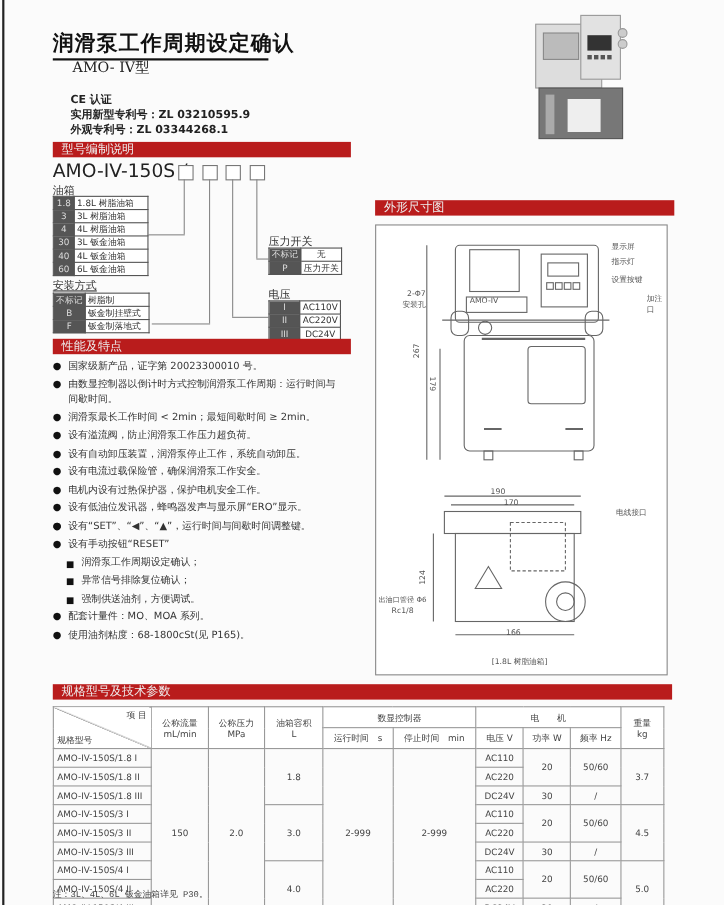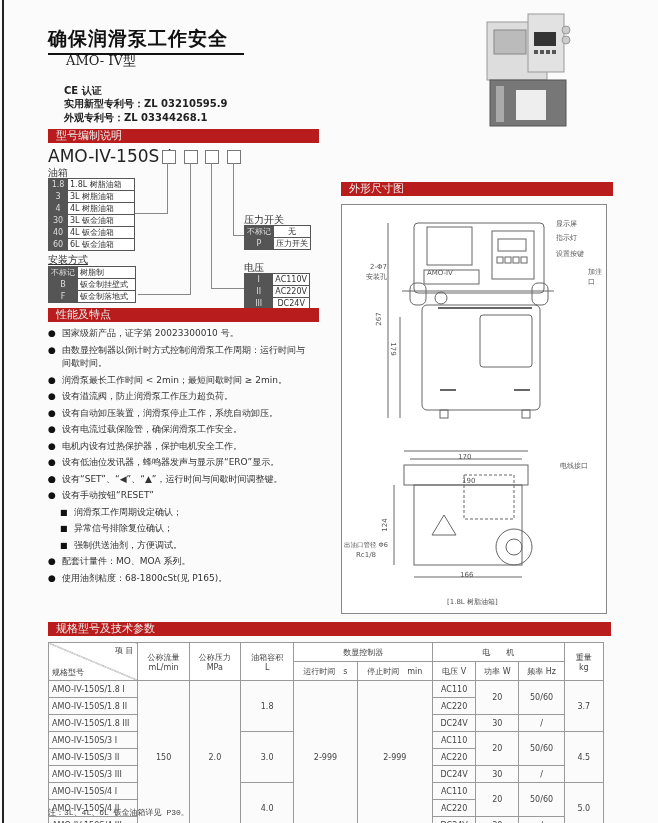--- a/index.html
+++ b/index.html
@@ -30,21 +30,21 @@
   table.spec td { border:1px solid #999; text-align:center; padding:0; height:16px; white-space:nowrap; }
   table.spec thead td { background:#fff; height:18px; }
   table.spec .model { text-align:left; padding-left:3px; }
   .note { font-size:8px; color:#444; }
 </style>
 </head>
 <body>
 
 <div class="frame-left"></div>
 
-<div class="abs title">确保润滑泵工作安全</div>
+<div class="abs title">润滑泵工作周期设定确认</div>
 <div class="abs subtitle">AMO- IV型</div>
 <div class="abs cert" style="top:84px;">CE 认证</div>
 <div class="abs cert" style="top:97px;">实用新型专利号：ZL 03210595.9</div>
 <div class="abs cert" style="top:111px;">外观专利号：ZL 03344268.1</div>
 
 <div class="abs" style="left:484px; top:8px; width:110px; height:120px;">
   <svg width="110" height="120" viewBox="0 0 110 120">
     <rect x="3" y="14" width="60" height="58" fill="#ddd" stroke="#999"></rect>
     <rect x="10" y="22" width="32" height="24" fill="#bbb" stroke="#888"></rect>
     <rect x="44" y="6" width="36" height="58" fill="#e2e2e2" stroke="#999"></rect>
@@ -224,21 +224,21 @@
     </g>
   </svg>
   <div class="abs" style="left:214px; top:14px; font-size:7px; color:#555;">显示屏</div>
   <div class="abs" style="left:214px; top:28px; font-size:7px; color:#555;">指示灯</div>
   <div class="abs" style="left:214px; top:44px; font-size:7px; color:#555;">设置按键</div>
   <div class="abs" style="left:214px; top:62px; font-size:7px; color:#555;margin-left:32px;">加注口</div>
   <div class="abs" style="left:218px; top:256px; font-size:7px; color:#555;">电线接口</div>
   <div class="abs" style="left:85px; top:64px; font-size:7px; color:#555;">AMO-IV</div>
   <div class="abs" style="left:30px; top:110px; font-size:7px; color:#555; transform:rotate(-90deg);">267</div>
   <div class="abs" style="left:44px; top:140px; font-size:7px; color:#555; transform:rotate(90deg);">179</div>
-  <div class="abs" style="left:120px; top:238px; font-size:7px; color:#555;margin-top:34px;">190</div>
+  <div class="abs" style="left:104px; top:238px; font-size:7px; color:#555;">190</div>
   <div class="abs" style="left:116px; top:248px; font-size:7px; color:#555;">170</div>
   <div class="abs" style="left:36px; top:316px; font-size:7px; color:#555; transform:rotate(-90deg);">124</div>
   <div class="abs" style="left:118px; top:366px; font-size:7px; color:#555;">166</div>
   <div class="abs" style="left:2px; top:336px; font-size:6.5px; color:#555;">出油口管径 Φ6</div>
   <div class="abs" style="left:14px; top:346px; font-size:7px; color:#555;">Rc1/8</div>
   <div class="abs" style="left:105px; top:392px; font-size:7px; color:#555;">[1.8L 树脂油箱]</div>
 </div>
 
 <div class="abs section-bar" style="left:48px; top:622px; width:555px;">规格型号及技术参数</div>
 <table class="abs spec" style="left:48px; top:642px; width:556px;">

